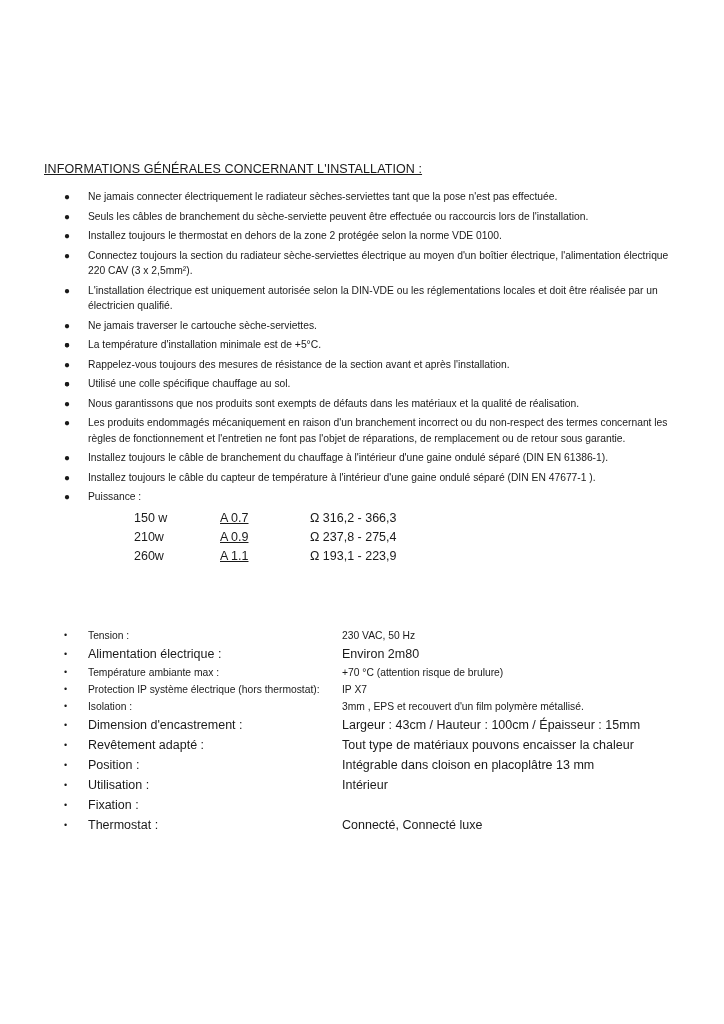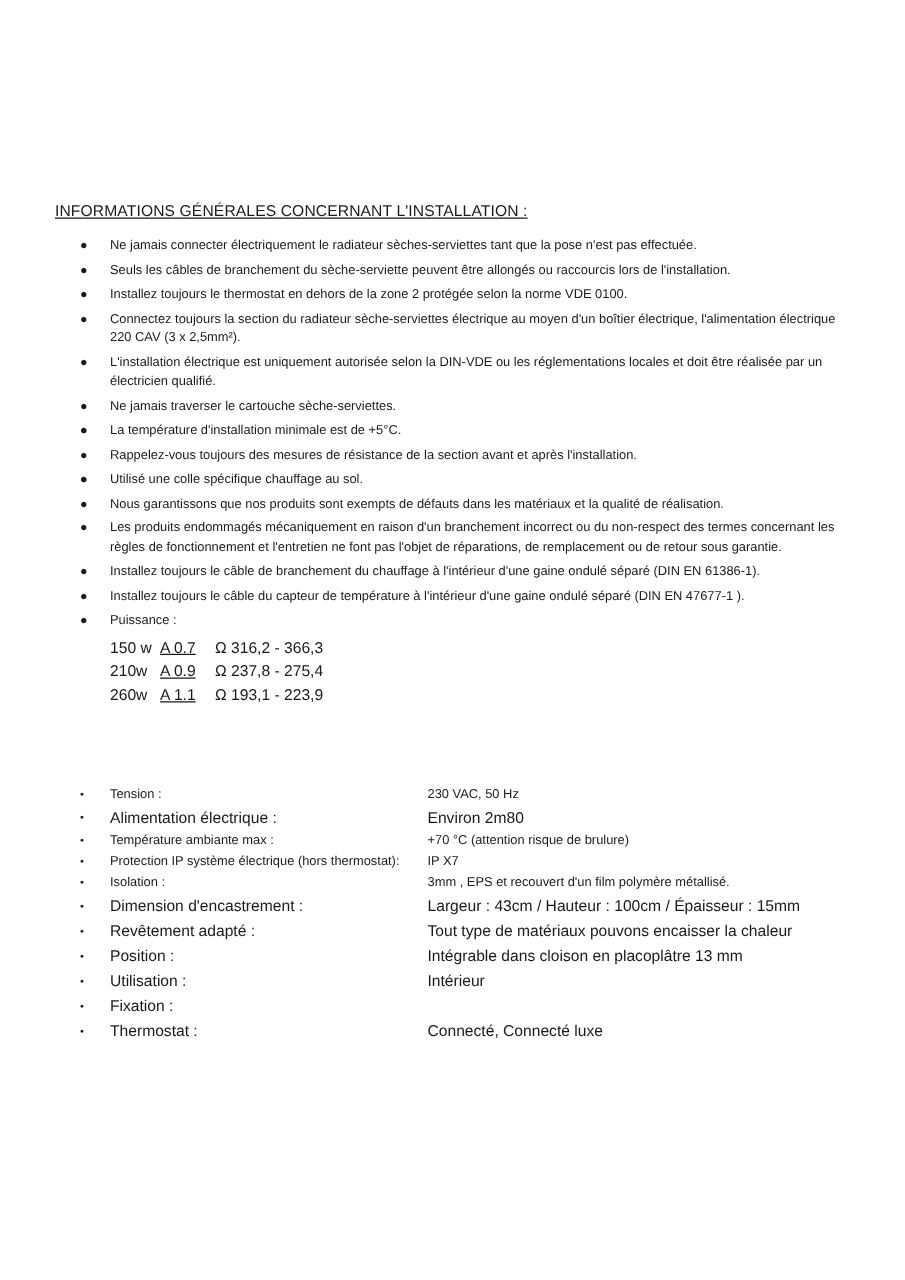--- a/index.html
+++ b/index.html
@@ -6,39 +6,39 @@
   body { width: 724px; height: 1024px; position: relative; overflow: hidden;
          font-family: "Liberation Sans", sans-serif; color: #1a1a1a; }
   .page { position: absolute; left: 0; top: 12px; width: 724px; height: 1024px; }
   .title { position: absolute; left: 44px; top: 150px; font-size: 12.5px;
            text-decoration: underline; letter-spacing: 0.1px; }
   .list { position: absolute; left: 0; top: 177px; width: 724px; }
   .item { position: relative; padding-left: 88px; width: 590px; font-size: 10.3px;
           line-height: 15.5px; margin-bottom: 4px; }
   .item .bullet { position: absolute; left: 64px; top: 0; font-size: 10px; }
   .pw { padding-left: 88px; font-size: 12.5px; line-height: 19px; }
-  .pw span { display: inline-block; }
+  .pw span { display: inline-block; margin-left: 46px; }
   .pw .w { width: 40px; }
   .pw .a { width: 44px; text-decoration: underline; }
   .specs { position: absolute; left: 0; top: 615px; width: 724px; }
   .spec { position: relative; height: 17px; padding-left: 88px; font-size: 10.3px; line-height: 17px; }
   .spec.big { font-size: 12.5px; height: 20px; line-height: 20px; }
   .spec .bullet { position: absolute; left: 64px; top: 0; font-size: 9px; }
   .spec .label { display: inline-block; }
   .spec .value { position: absolute; left: 342px; top: 0; white-space: nowrap; }
 </style>
 </head>
 <body>
 
 <div class="page">
   <div class="title">INFORMATIONS GÉNÉRALES CONCERNANT L'INSTALLATION :</div>
 
   <div class="list" id="list">
       <div class="item"><span class="bullet">●</span><span>Ne jamais connecter électriquement le radiateur sèches-serviettes tant que la pose n'est pas effectuée.</span></div>
-      <div class="item"><span class="bullet">●</span><span>Seuls les câbles de branchement du sèche-serviette peuvent être allongés ou raccourcis lors de l'installation.</span></div>
+      <div class="item"><span class="bullet">●</span><span>Seuls les câbles de branchement du sèche-serviette peuvent être effectuée ou raccourcis lors de l'installation.</span></div>
       <div class="item"><span class="bullet">●</span><span>Installez toujours le thermostat en dehors de la zone 2 protégée selon la norme VDE 0100.</span></div>
       <div class="item"><span class="bullet">●</span><span>Connectez toujours la section du radiateur sèche-serviettes électrique au moyen d'un boîtier électrique, l'alimentation électrique 220 CAV (3 x 2,5mm²).</span></div>
       <div class="item"><span class="bullet">●</span><span>L'installation électrique est uniquement autorisée selon la DIN-VDE ou les réglementations locales et doit être réalisée par un électricien qualifié.</span></div>
       <div class="item"><span class="bullet">●</span><span>Ne jamais traverser le cartouche sèche-serviettes.</span></div>
       <div class="item"><span class="bullet">●</span></div>
       <div class="item"><span class="bullet">●</span><span>La température d'installation minimale est de +5°C.</span></div>
       <div class="item"><span class="bullet">●</span><span>Rappelez-vous toujours des mesures de résistance de la section avant et après l'installation.</span></div>
       <div class="item"><span class="bullet">●</span></div>
       <div class="item"><span class="bullet">●</span><span>Utilisé une colle spécifique chauffage au sol.</span></div>
       <div class="item"><span class="bullet">●</span><span>Nous garantissons que nos produits sont exempts de défauts dans les matériaux et la qualité de réalisation.</span></div>

